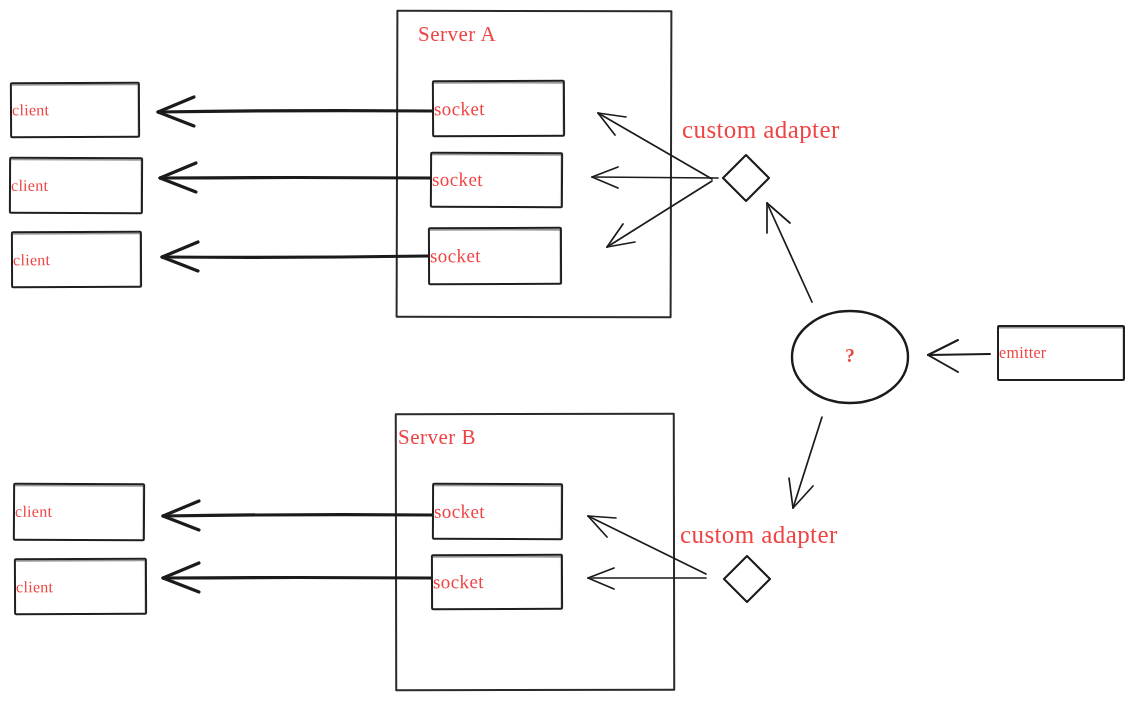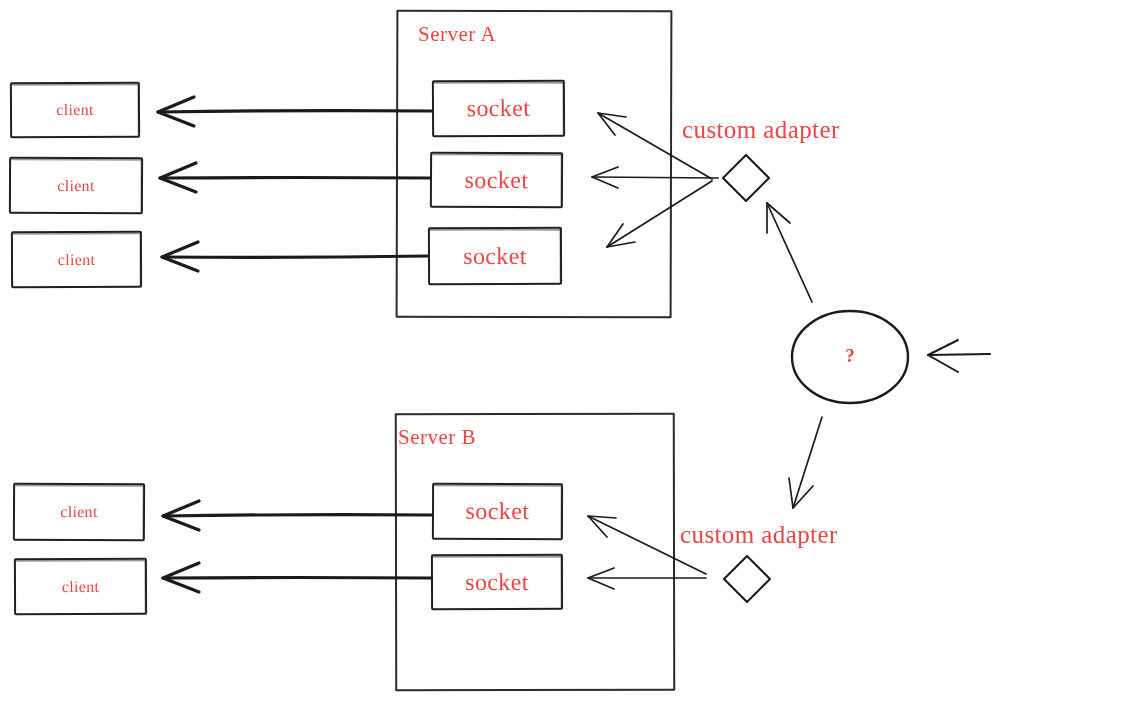--- a/index.html
+++ b/index.html
@@ -21,34 +21,33 @@
     left: 0;
     top: 0;
     pointer-events: none;
   }
   .box {
     position: absolute;
     border: 2px solid #1f1f1f;
     background: #ffffff;
     display: flex;
     align-items: center;
-    justify-content: center;
     box-sizing: border-box;
     border-radius: 2px;
     box-shadow: inset 0 1.5px 0 rgba(27,27,27,0.45), inset -1px 0 0 rgba(27,27,27,0.18);
   }
   .server {
     position: absolute;
     border: 2px solid #2a2a2a;
     background: transparent;
     box-sizing: border-box;
     border-radius: 1px;
   }
   .small-label { font-size: 16px; letter-spacing: 0.3px; }
-  .socket-label { font-size: 24px; letter-spacing: 0.4px; }
+  .socket-label { font-size: 19px; letter-spacing: 0.4px; }
   .title {
     position: absolute;
     font-size: 21px;
     letter-spacing: 0.5px;
     white-space: nowrap;
   }
   .adapter-label {
     position: absolute;
     font-size: 25px;
     letter-spacing: 0.4px;
@@ -170,18 +169,21 @@
     <span>client</span>
   </div>
 
   <div class="box small-label" style="left:13px; top:483px; width:132px; height:58px; transform:rotate(0.3deg);">
     <span>client</span>
   </div>
   <div class="box small-label" style="left:14px; top:558px; width:133px; height:57px; transform:rotate(-0.25deg);">
     <span>client</span>
   </div>
 
+  <div class="box small-label" style="left:997px; top:325px; width:128px; height:56px;">
+    <span>emitter</span>
+  </div>
 
   <div class="adapter-label" style="left:682px; top:116px;">custom adapter</div>
   <div class="adapter-label" style="left:680px; top:521px;">custom adapter</div>
   <div class="hub-label" style="left:840px; top:345px; width:20px;">?</div>
 
 </div>
 
 </body></html>

